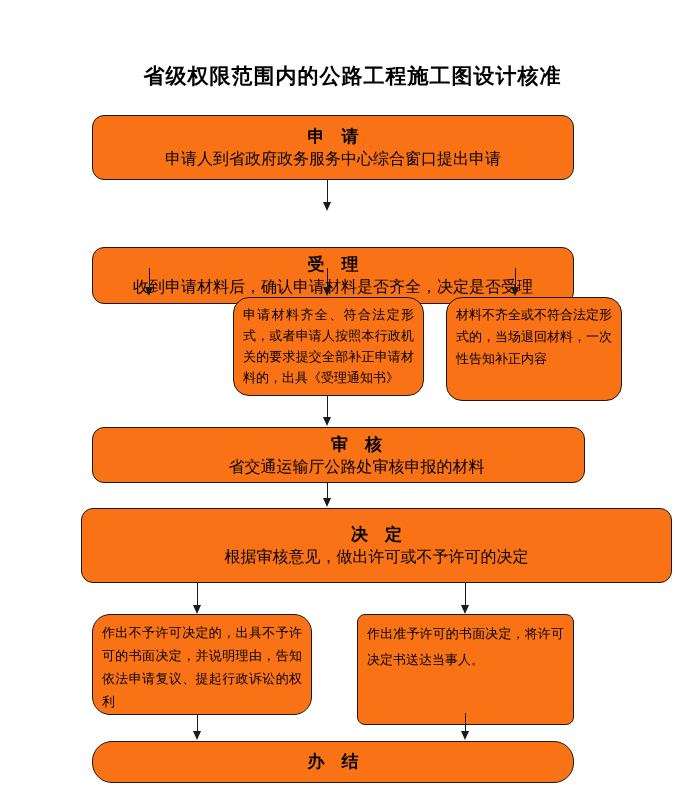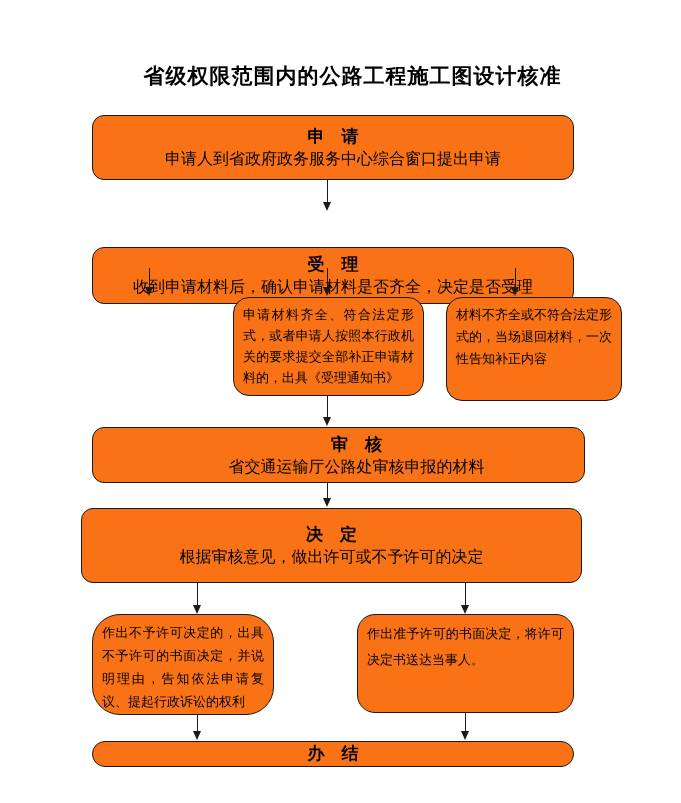--- a/index.html
+++ b/index.html
@@ -83,36 +83,36 @@
   <div class="ahead" style="left:323px;top:417px;"></div>
 
   <div class="box stage" style="left:92px;top:427px;width:493px;height:56px;padding-left:36px;">
     <div class="heading">审　核</div>
     <div class="body">省交通运输厅公路处审核申报的材料</div>
   </div>
 
   <div class="vline" style="left:327px;top:483px;height:16px;"></div>
   <div class="ahead" style="left:323px;top:498px;"></div>
 
-  <div class="box stage" style="left:81px;top:508px;width:501px;height:75px;">
+  <div class="box stage" style="left:81px;top:508px;width:591px;height:75px;">
     <div class="heading">决　定</div>
     <div class="body">根据审核意见，做出许可或不予许可的决定</div>
   </div>
 
   <div class="vline" style="left:197px;top:583px;height:23px;"></div>
   <div class="ahead" style="left:193px;top:605px;"></div>
   <div class="vline" style="left:465px;top:583px;height:23px;"></div>
   <div class="ahead" style="left:461px;top:605px;"></div>
 
-  <div class="box branch" style="left:92px;top:614px;width:182px;height:101px;line-height:23px;border-radius:28px;">作出不予许可决定的，出具不予许可的书面决定，并说明理由，告知依法申请复议、提起行政诉讼的权利</div>
+  <div class="box branch" style="left:92px;top:614px;width:220px;height:101px;line-height:23px;border-radius:18px;">作出不予许可决定的，出具不予许可的书面决定，并说明理由，告知依法申请复议、提起行政诉讼的权利</div>
 
-  <div class="box branch" style="left:357px;top:614px;width:217px;height:99px;line-height:26px;border-radius:18px;">作出准予许可的书面决定，将许可决定书送达当事人。</div>
+  <div class="box branch" style="left:357px;top:614px;width:217px;height:111px;line-height:26px;border-radius:8px;">作出准予许可的书面决定，将许可决定书送达当事人。</div>
 
   <div class="vline" style="left:197px;top:715px;height:17px;"></div>
   <div class="ahead" style="left:193px;top:731px;"></div>
   <div class="vline" style="left:465px;top:713px;height:19px;"></div>
   <div class="ahead" style="left:461px;top:731px;"></div>
 
-  <div class="box stage" style="left:92px;top:741px;width:482px;height:26px;border-radius:20px;">
+  <div class="box stage" style="left:92px;top:741px;width:482px;height:42px;border-radius:20px;">
     <div class="heading">办　结</div>
   </div>
 
 </div>
 
 </body></html>

